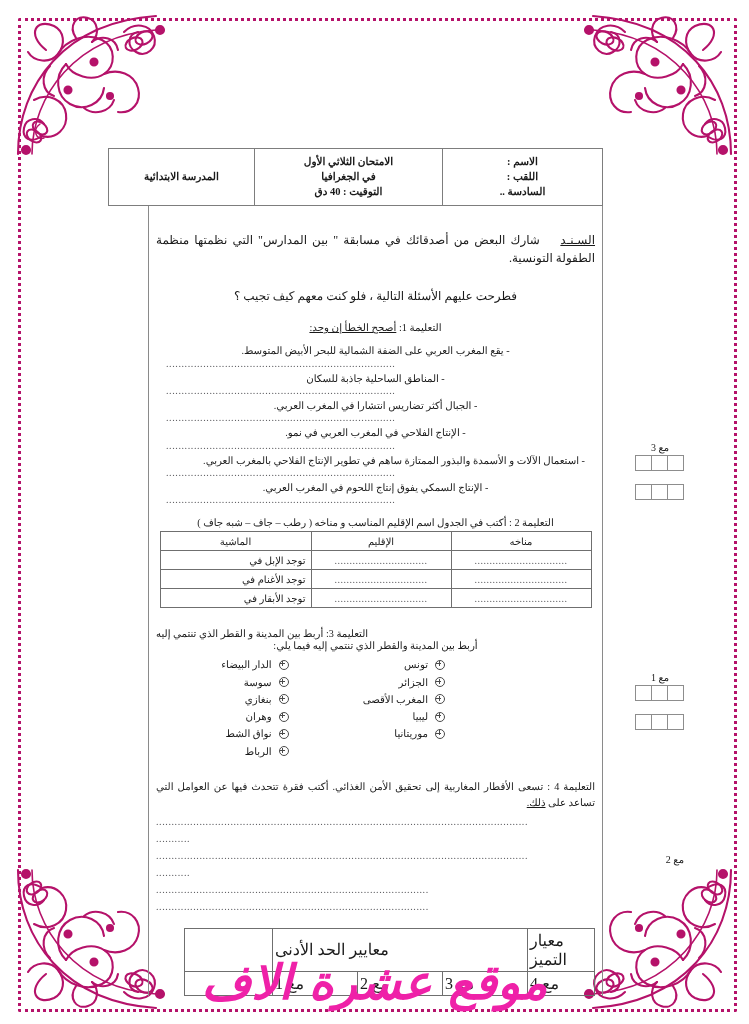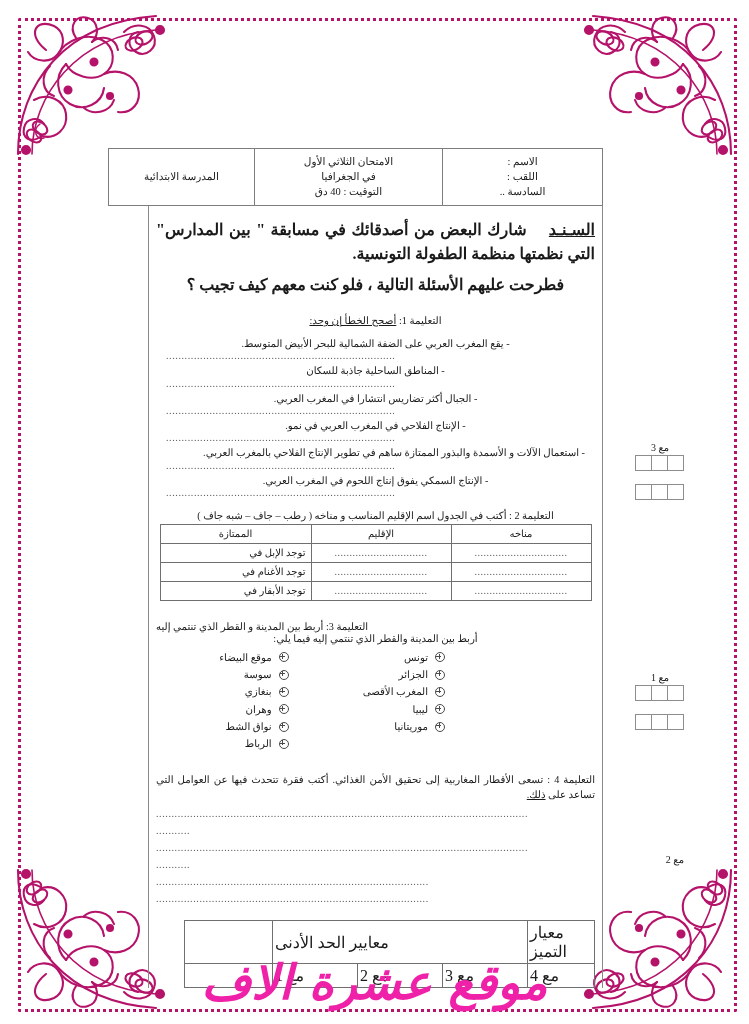--- a/index.html
+++ b/index.html
@@ -53,43 +53,43 @@
     width: 455px;
     border-collapse: collapse;
     table-layout: fixed;
   }
   table.hdr td {
     border: 1px solid #7d7d7d;
     vertical-align: middle;
     padding: 5px 6px;
     font-size: 10.5px;
     line-height: 1.45;
+    font-weight: bold;
   }
   .hdr-ident  { width: 147px; text-align: center; }
   .hdr-center { width: 175px; text-align: center; }
   .hdr-school { width: 133px; text-align: center; }
   .hdr-ident div { text-align: center; }
 
   
   .body-wrap {
     position: relative;
     width: 455px;
     border-right: 1px solid #8a8a8a;
     border-left: 1px solid #8a8a8a;
     box-sizing: border-box;
     padding: 6px 7px 0 7px;
     min-height: 660px;
   }
 
   .src-line {
-    font-size: 16px;
+    font-size: 12px;
     line-height: 1.55;
     text-align: justify;
-    margin: 6px 0 0 0;
-    font-weight: bold;
+    margin: 19px 0 0 0;
   }
   .src-label { text-decoration: underline; letter-spacing: 2px; }
 
   .instr-head {
     font-size: 10.3px;
     margin: 12px 0 4px 0;
     text-align: right;
   }
   .instr-head .u { text-decoration: underline; }
   .instr-head.centered { text-align: center; margin-top: 16px; }
@@ -452,21 +452,21 @@
         </div>
       </li>
     </ul>
 
     <div class="t2-caption">التعليمة 2 :  أكتب في الجدول اسم الإقليم المناسب و مناخه ( رطب – جاف – شبه جاف )</div>
     <table class="t2">
       <tbody>
           <tr>
         <th class="c-cli">مناخه</th>
         <th class="c-reg">الإقليم</th>
-        <th class="c-anim">الممتازة</th>
+        <th class="c-anim">الماشية</th>
       </tr>
       <tr>
         <td class="c-cli celldots">...............................</td>
         <td class="c-reg celldots">...............................</td>
         <td class="c-anim">توجد الإبل في</td>
       </tr>
       <tr>
         <td class="c-cli celldots">...............................</td>
         <td class="c-reg celldots">...............................</td>
         <td class="c-anim">توجد الأغنام في</td>
@@ -502,21 +502,21 @@
         </div>
         <div class="match-item">
           <span class="bullet"></span>
           <span>موريتانيا</span>
         </div>
       </div>
 
       <div class="match-col cities">
         <div class="match-item">
           <span class="bullet"></span>
-          <span>موقع البيضاء</span>
+          <span>الدار البيضاء</span>
         </div>
         <div class="match-item">
           <span class="bullet"></span>
           <span>سوسة</span>
         </div>
         <div class="match-item">
           <span class="bullet"></span>
           <span>بنغازي</span>
         </div>
         <div class="match-item">

